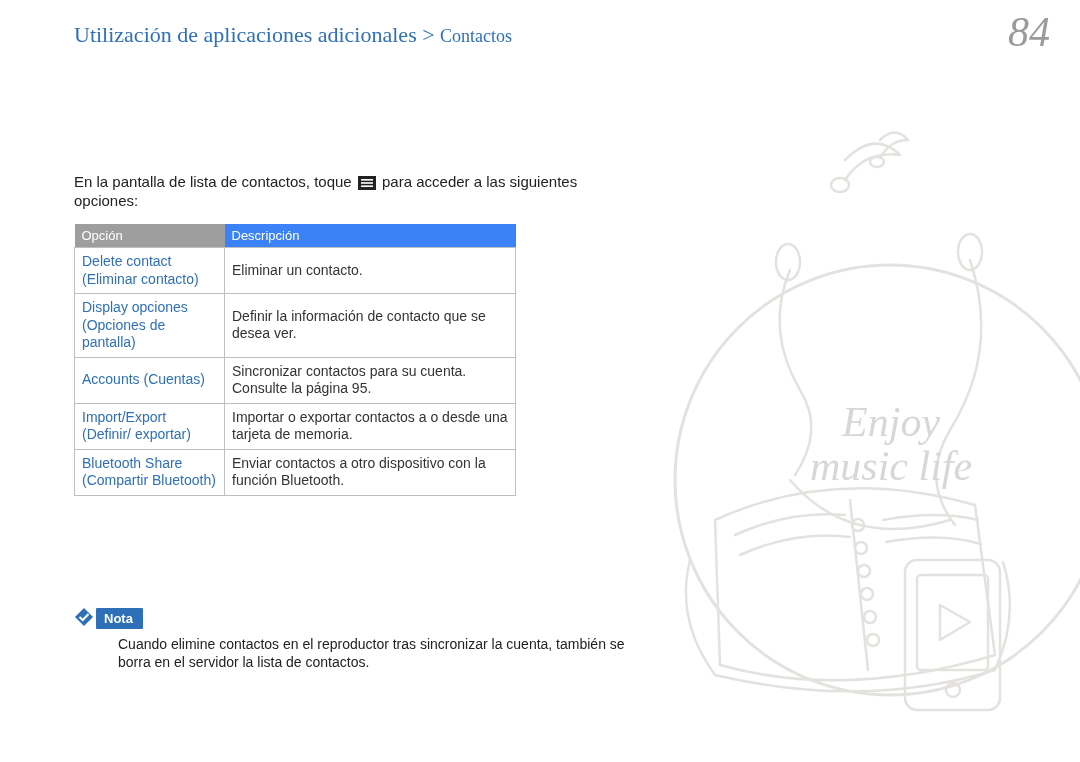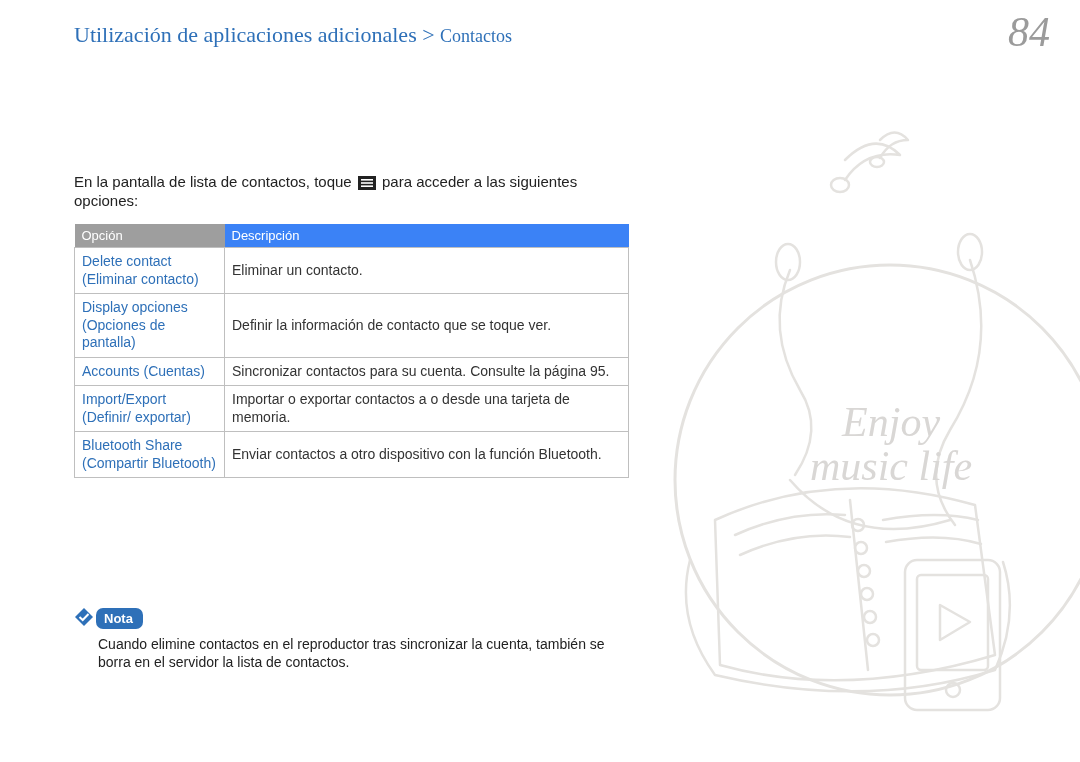--- a/index.html
+++ b/index.html
@@ -4,29 +4,29 @@
 <style>
   html,body{margin:0;padding:0;width:1080px;height:762px;font-family:Arial,Helvetica,sans-serif;color:#333;background:#fff;overflow:hidden;}
   .page{position:relative;width:1080px;height:762px;}
   .breadcrumb{position:absolute;left:74px;top:22px;font-family:Georgia,'Times New Roman',serif;font-size:22px;}
   .breadcrumb .bc1{color:#2e70b8;}
   .breadcrumb .bc2{color:#2e70b8;font-size:18px;}
   .pagenum{position:absolute;right:30px;top:8px;font-family:Georgia,'Times New Roman',serif;font-size:42px;font-style:italic;color:#9b9b9b;}
   .heading{position:absolute;left:74px;top:70px;font-size:34px;color:#2e70b8;font-weight:normal;line-height:1.05;font-family:Arial,Helvetica,sans-serif;}
   .intro{position:absolute;left:74px;top:158px;width:540px;font-size:15px;line-height:1.25;color:#222;}
   svg.menu-glyph{display:inline-block;vertical-align:-3px;margin:0 2px;}
-  .tbl{position:absolute;left:74px;top:224px;border-collapse:collapse;width:555px;font-size:14px;}
+  .tbl{position:absolute;left:74px;top:224px;border-collapse:collapse;width:442px;font-size:14px;}
   .tbl thead th{background:#9e9e9e;color:#fff;font-weight:normal;text-align:left;padding:4px 7px;font-size:13px;}
   .tbl thead th.desc{background:#3b82f6;}
   .tbl td{border:1px solid #bfbfbf;padding:5px 7px;vertical-align:middle;line-height:1.25;}
   .tbl td.opt{color:#2e70b8;width:135px;}
   .note-box{position:absolute;left:74px;top:608px;width:565px;}
-  .note-tag{display:inline-block;background:#2e70b8;color:#fff;font-size:13px;font-weight:bold;padding:3px 10px 3px 8px;border-radius:7px;position:relative;margin-left:22px;}
+  .note-tag{display:inline-block;background:#2e70b8;color:#fff;font-size:13px;font-weight:bold;padding:3px 10px 3px 8px;border-radius:1px;position:relative;margin-left:22px;}
   .note-tag svg{position:absolute;left:-22px;top:-1px;}
-  .note-text{margin-top:6px;margin-left:24px;font-size:14px;line-height:1.3;color:#222;}
+  .note-text{margin-top:6px;margin-left:44px;font-size:14px;line-height:1.3;color:#222;}
   
   .illus{position:absolute;right:0;top:0;width:460px;height:762px;}
   .illus svg{position:absolute;left:0;top:0;}
   .enjoy{position:absolute;left:190px;top:378px;font-family:Georgia,'Times New Roman',serif;font-style:italic;font-size:42px;line-height:1.05;color:#d9d7d5;text-align:center;margin-top:22px;}
 </style>
 </head>
 <body>
 
 <div class="page">
 
@@ -55,21 +55,21 @@
         <th class="desc">Descripción</th>
       </tr>
     </thead>
     <tbody>
       <tr>
           <td class="opt">Delete contact (Eliminar contacto)</td>
           <td>Eliminar un contacto.</td>
         </tr>
       <tr>
           <td class="opt">Display opciones (Opciones de pantalla)</td>
-          <td>Definir la información de contacto que se toque ver.</td>
+          <td>Definir la información de contacto que se desea ver.</td>
         </tr>
       <tr>
           <td class="opt">Accounts (Cuentas)</td>
           <td>Sincronizar contactos para su cuenta. Consulte la página 95.</td>
         </tr>
       <tr>
           <td class="opt">Import/Export (Definir/ exportar)</td>
           <td>Importar o exportar contactos a o desde una tarjeta de memoria.</td>
         </tr>
       <tr>

